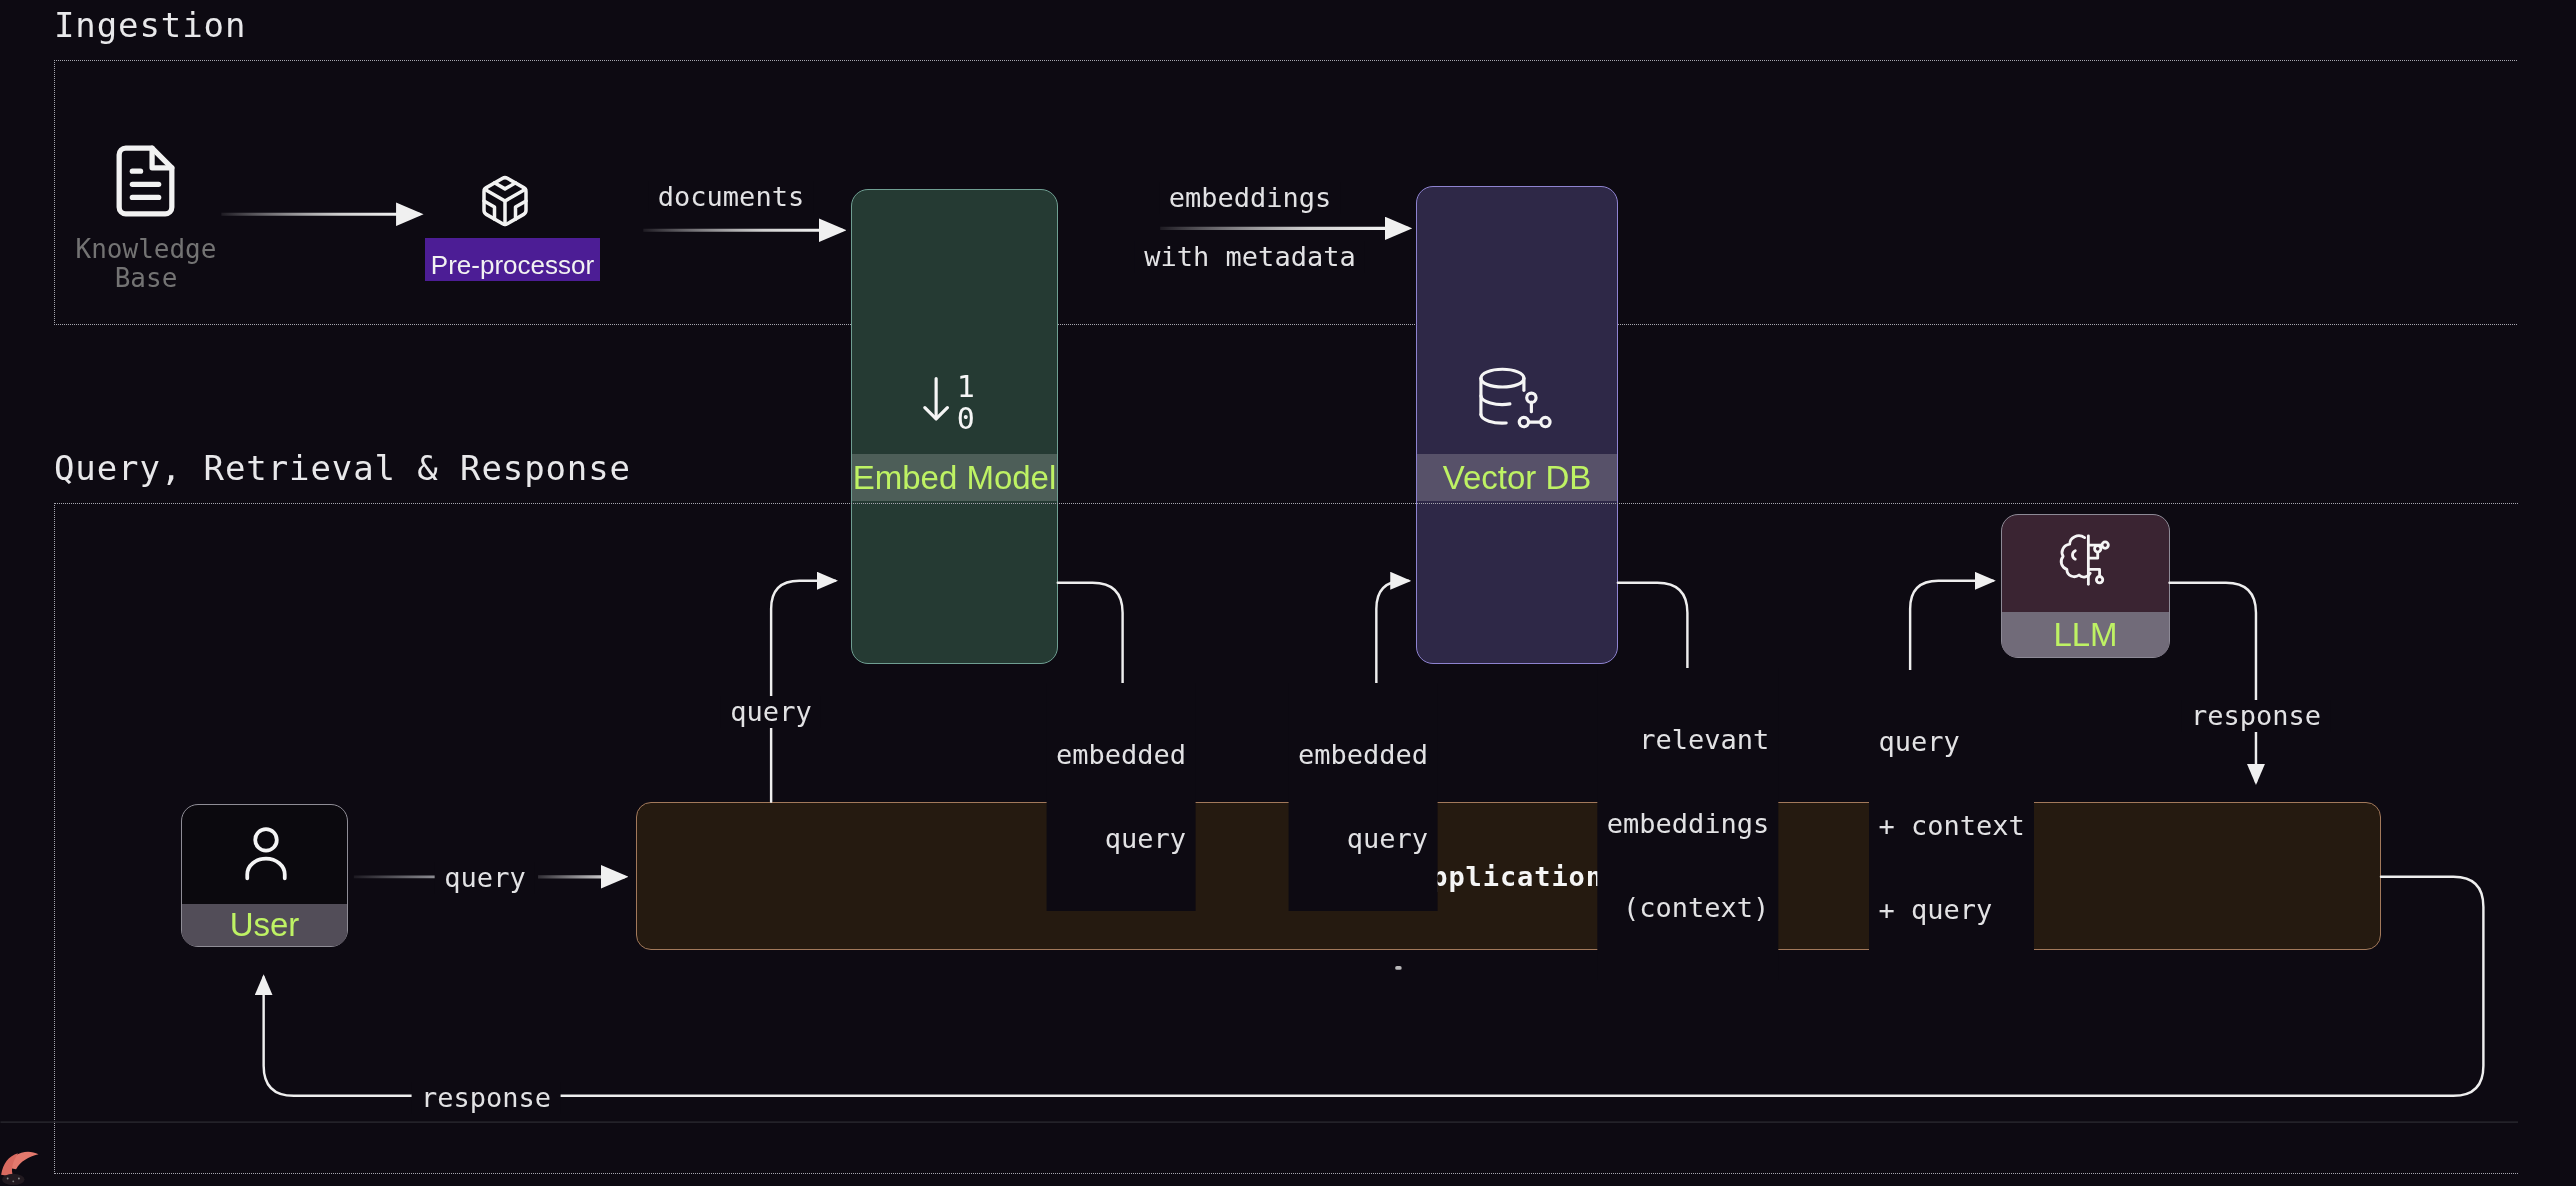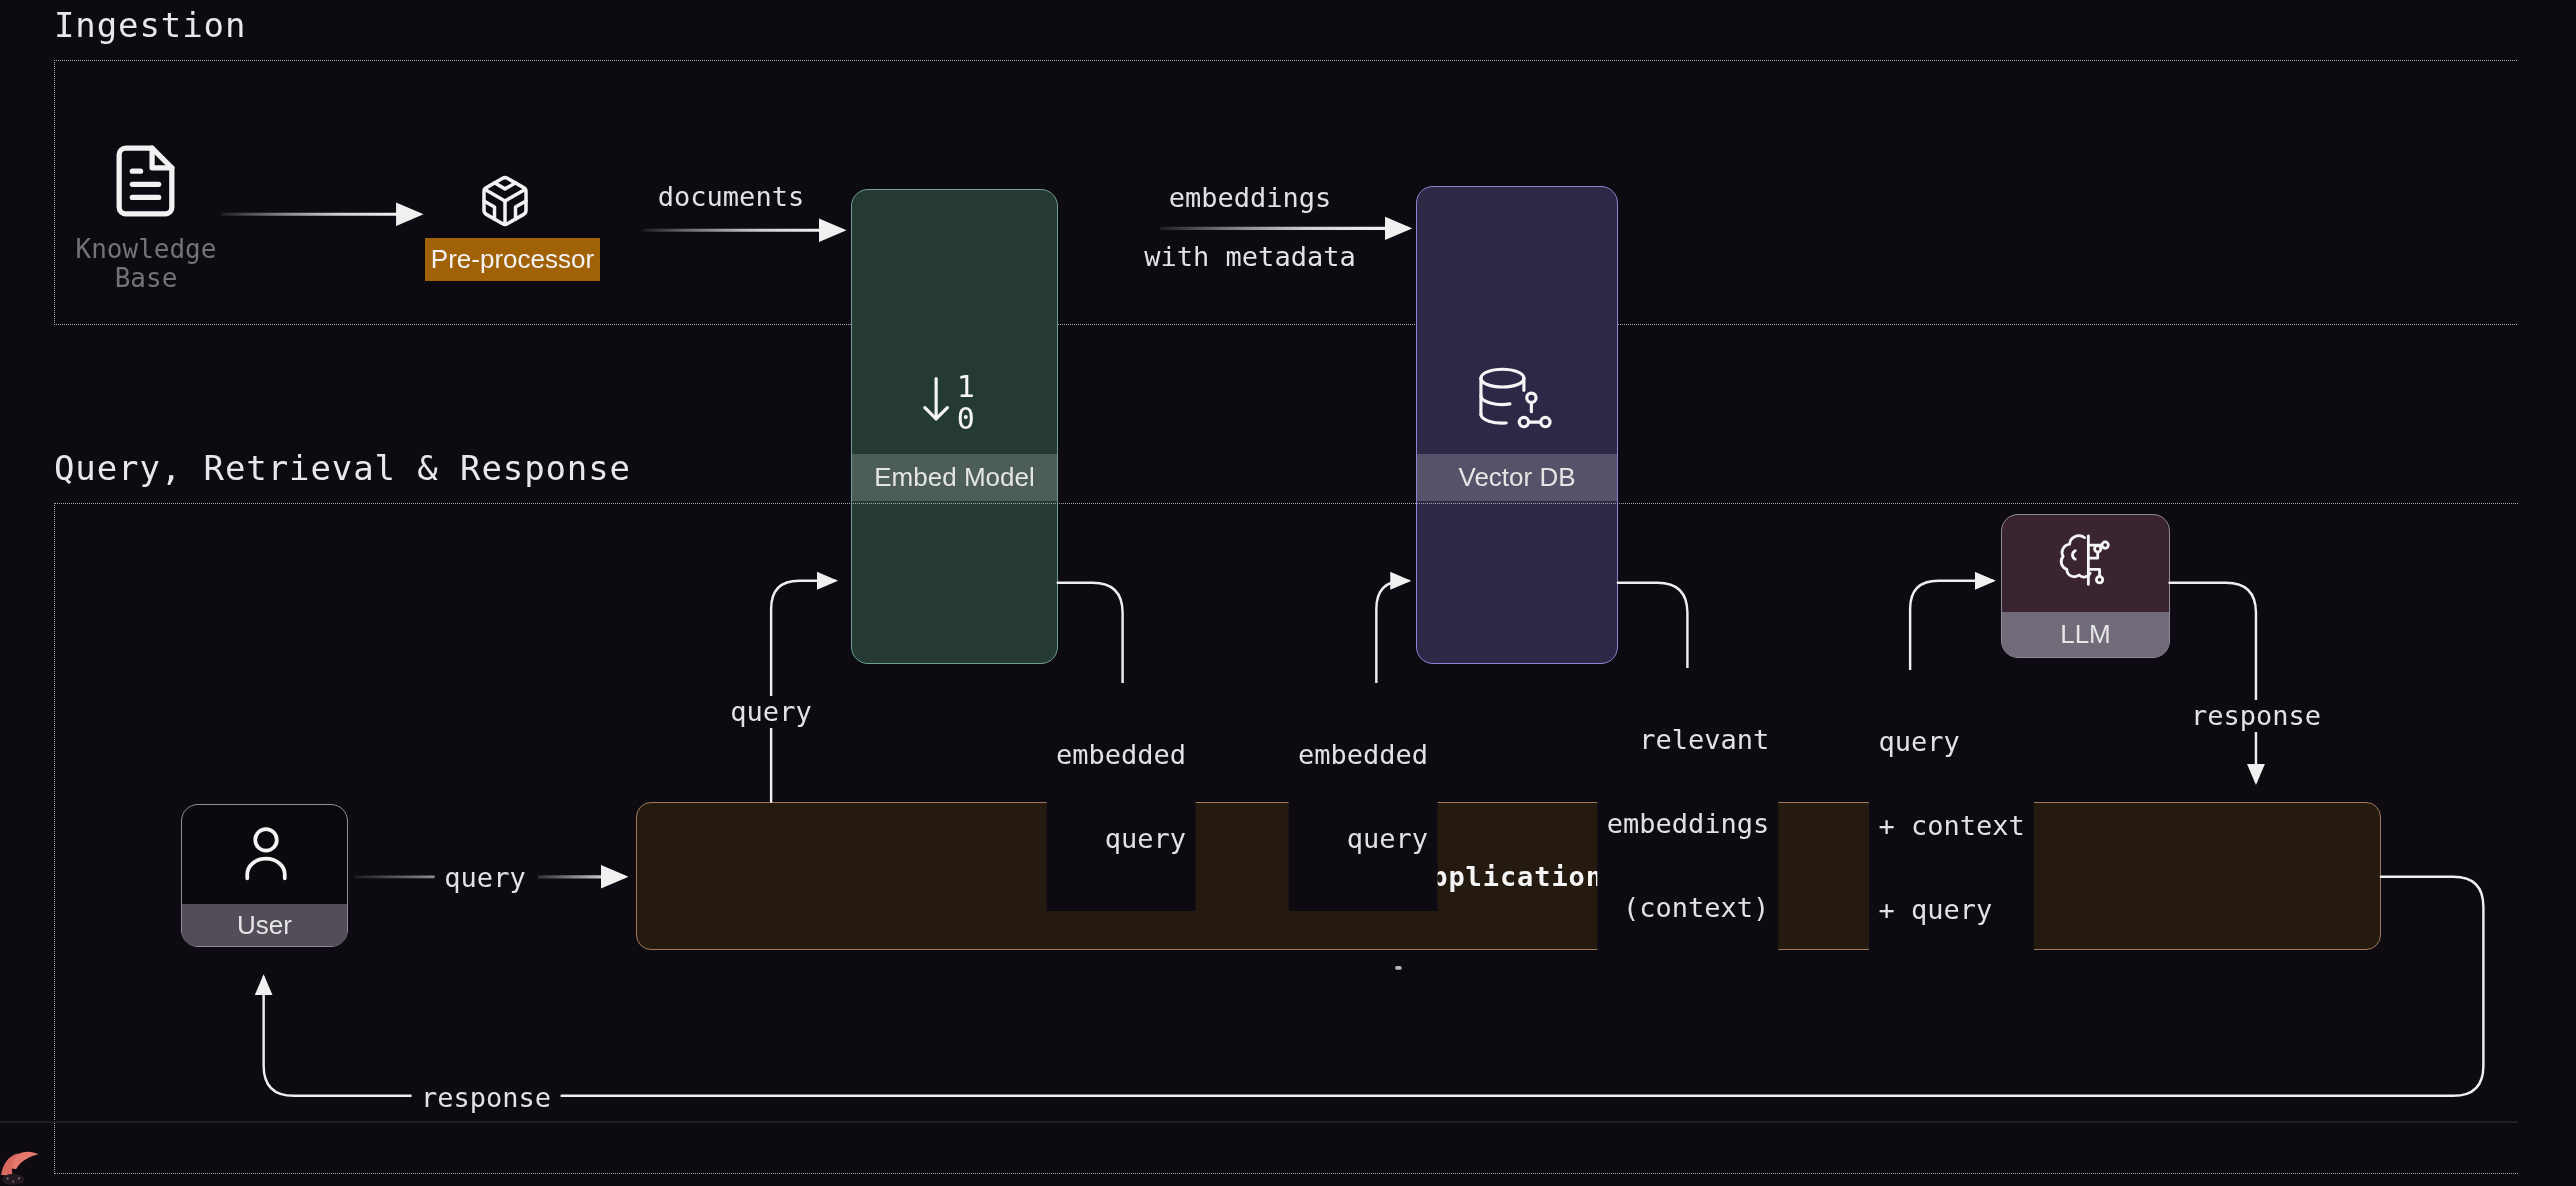--- a/index.html
+++ b/index.html
@@ -13,35 +13,35 @@
   #box-qrr{left:54px;top:503px;width:2472px;height:669px;z-index:4;pointer-events:none;}
   .node{position:absolute;border:1.9px solid;border-radius:17px;box-sizing:border-box;}
   #node-embed{left:851px;top:189px;width:207px;height:475px;background:#253a33;border-color:#6f9e92;z-index:2;}
   #node-vector{left:1416px;top:186px;width:202px;height:478px;background:#2e2847;border-color:#8e83d0;z-index:2;padding-left:40px;}
   #node-llm{left:2001px;top:514px;width:169px;height:144px;background:#3a2432;border-color:#8d8a96;z-index:3;}
   #node-user{left:181px;top:804px;width:167px;height:143px;background:#0b090e;border-color:#8f8d96;z-index:3;}
   #node-app{left:636px;top:802px;width:1745px;height:148px;background:#251a10;border-color:#a2795b;border-radius:15px;
             z-index:3;display:flex;align-items:center;justify-content:center;}
   #node-app .app-label{font:bold 27px "DejaVu Sans Mono",monospace;color:#f5f5f5;letter-spacing:0.9px;}
   .band{position:absolute;left:0;right:0;display:flex;align-items:center;justify-content:center;
-        font-family:"Liberation Sans",sans-serif;font-size:26px;color:#e5e5e5;}
+        font-family:"Liberation Sans",sans-serif;font-size:33px;color:#bef264;}
   #node-embed .band{top:264px;height:47px;background:#4d5e58;}
   #node-vector .band{top:267px;height:47px;background:#575169;}
   #node-llm .band{top:97px;height:45px;background:#716b79;border-radius:0 0 14px 14px;}
   #node-user .band{top:99px;height:42px;background:#524d58;border-radius:0 0 14px 14px;text-align:right;}
   .node-icon{position:absolute;}
   #wires{position:absolute;left:0;top:0;z-index:5;pointer-events:none;}
   .flow-label{position:absolute;z-index:6;background:#0d0a12;padding:1.9px 9.4px;
               font:27px/28px "DejaVu Sans Mono",monospace;color:#e2e2e4;text-align:right;white-space:pre;
               transform:translateX(-50%);}
   .flow-label.left-align{transform:none;text-align:left;}
   #lbl-kb{position:absolute;left:52px;top:235px;width:188px;z-index:6;text-align:center;
           font:26px/29px "DejaVu Sans Mono",monospace;color:#737373;}
-  #lbl-preproc{position:absolute;left:425px;top:238px;width:175px;height:43px;background:#a16207;z-index:6;
-               display:flex;align-items:center;justify-content:center;
+  #lbl-preproc{position:absolute;left:425px;top:238px;width:175px;height:43px;background:#4c1d95;z-index:6;
+               display:flex;align-items:flex-end;justify-content:center;
                font-family:"Liberation Sans",sans-serif;font-size:26px;color:#f2f2f2;}
   #icon-kb{position:absolute;left:106px;top:135px;z-index:2;}
   #icon-cube{position:absolute;left:477px;top:172px;z-index:2;}
   #cursor-mark{position:absolute;left:0.9px;top:1143px;z-index:7;}
 </style>
 </head>
 <body>
 
 <div id="stage">
 

